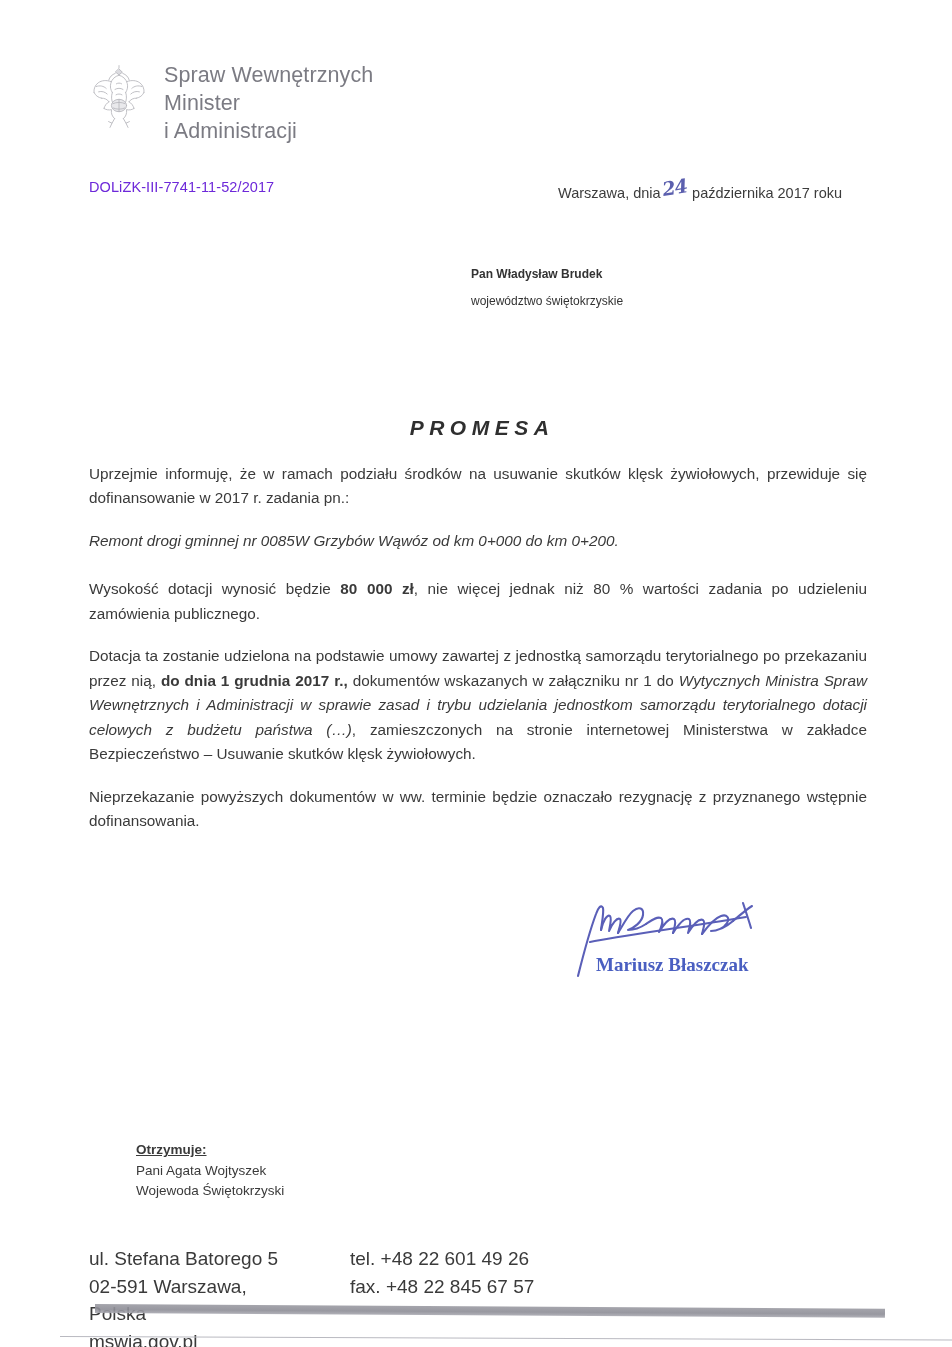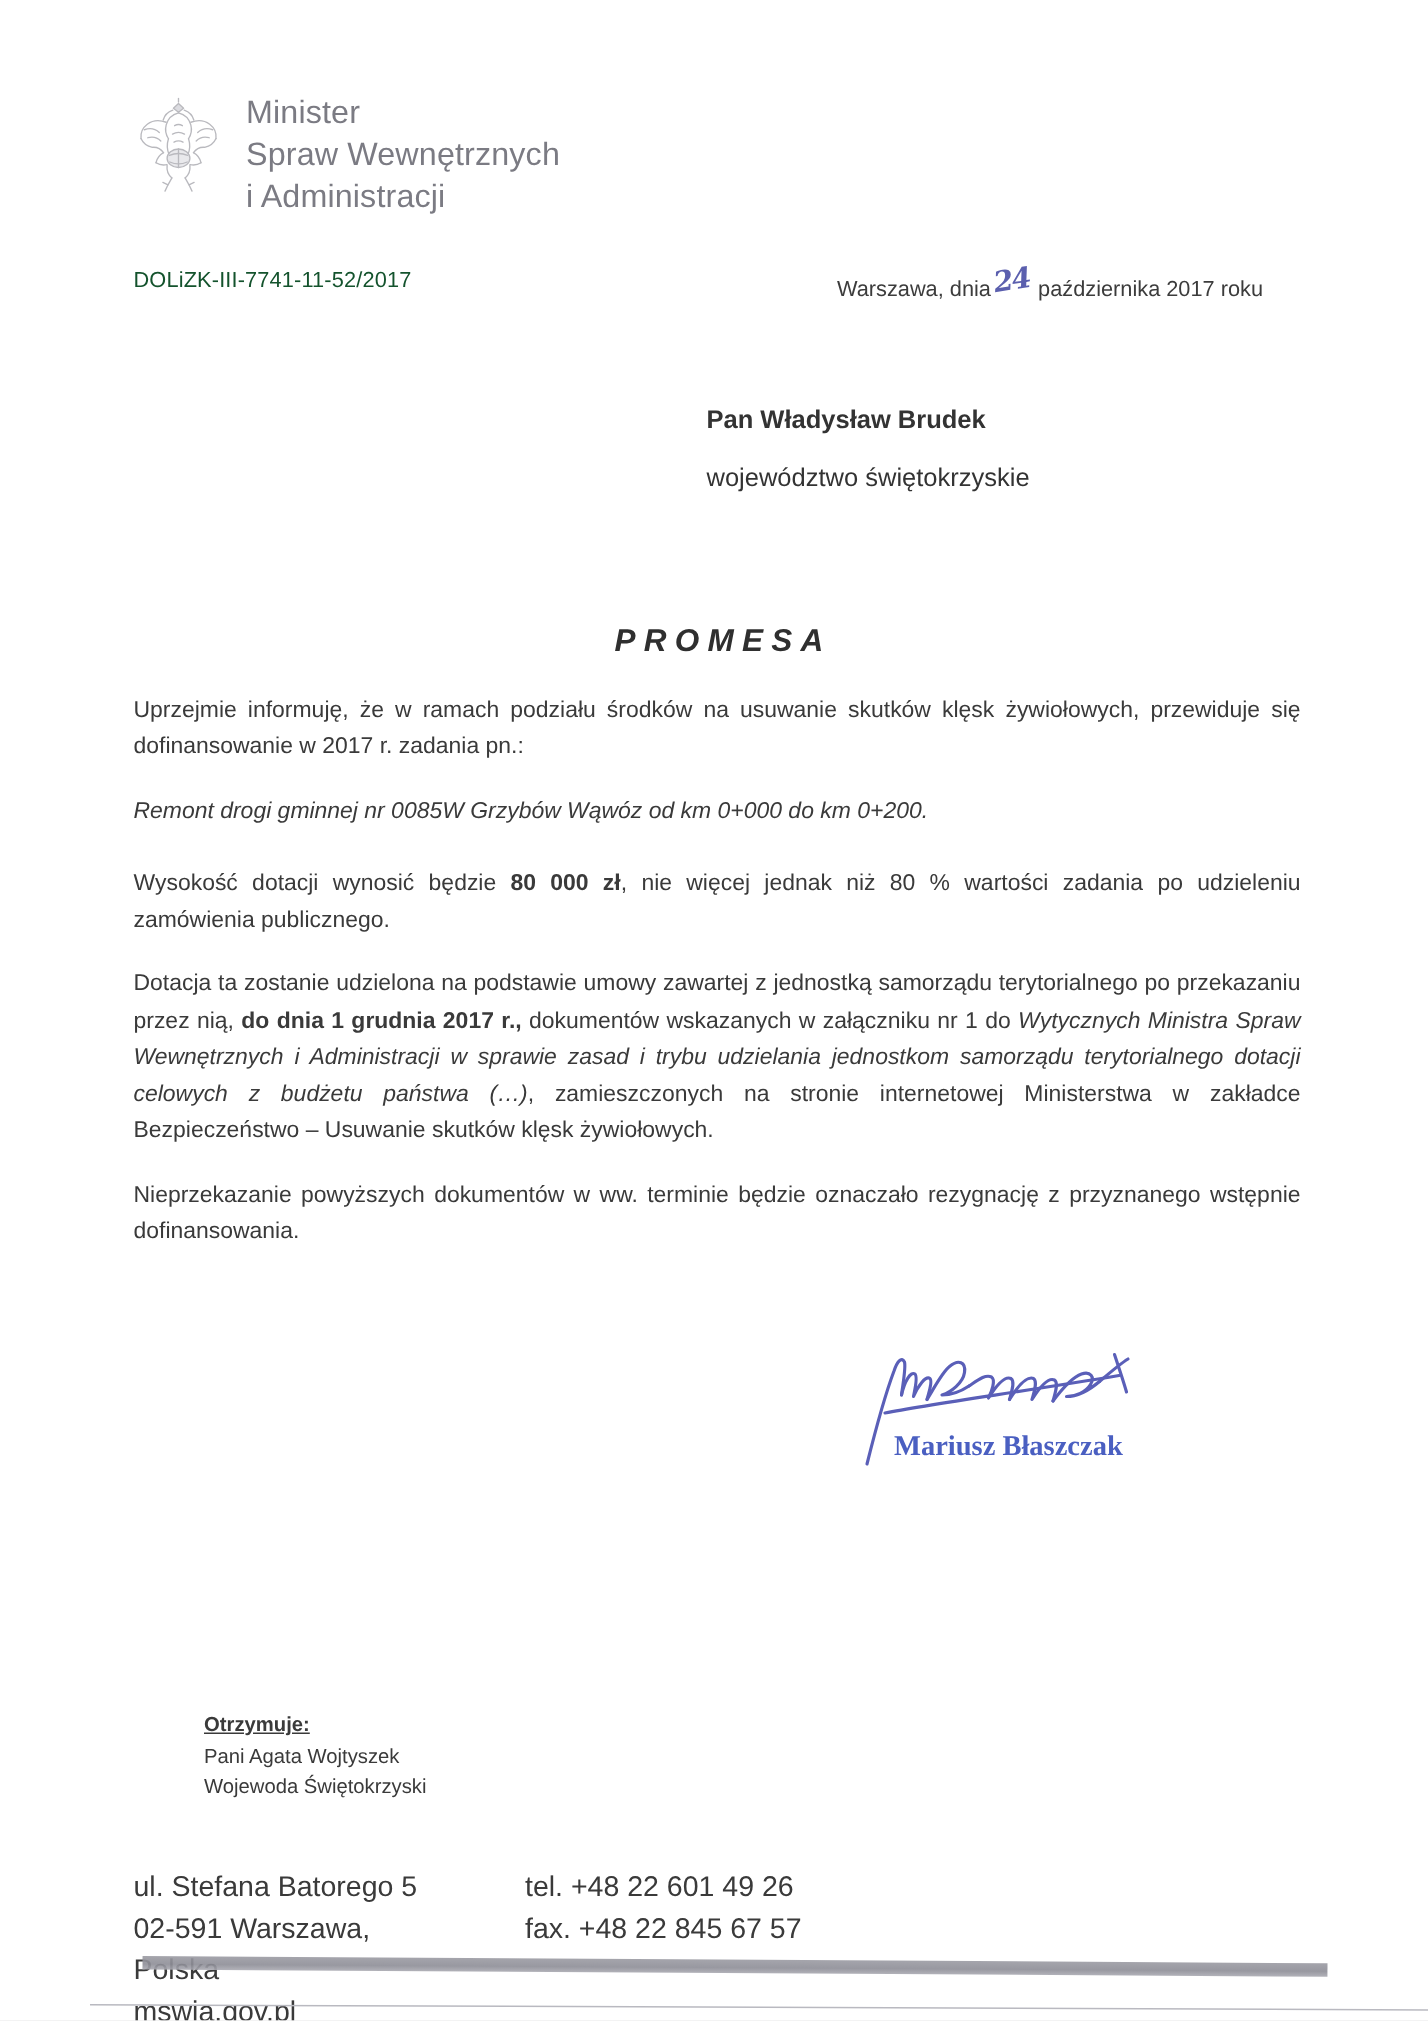--- a/index.html
+++ b/index.html
@@ -40,21 +40,21 @@
     letter-spacing: .1px;
     white-space: nowrap;
   }
 
   
   .refno {
     position: absolute;
     left: 89px;
     top: 179px;
     font-size: 14.5px;
-    color: #14532d;
+    color: #6d28d9;
     letter-spacing: .1px;
   }
   .dateline {
     position: absolute;
     left: 558px;
     top: 180px;
     font-size: 14.5px;
     color: #3c3c3c;
     white-space: nowrap;
   }
@@ -68,21 +68,21 @@
     transform: rotate(-9deg) translateY(-4px);
     margin: 0 5px 0 2px;
     letter-spacing: -1px;
   }
 
   
   .addressee {
     position: absolute;
     left: 471px;
     top: 261px;
-    font-size: 17px;
+    font-size: 12px;
     line-height: 2.28;
     color: #333;
   }
   .addressee .nm { font-weight: 700; }
 
   
   .doc-title {
     position: absolute;
     left: 0;
     top: 416px;
@@ -234,22 +234,22 @@
         <path d="M26.6 56.6 l-2.6 4.6 -3.4 -1.6"></path>
         <path d="M35.4 56.6 l2.6 4.6 3.4 -1.6"></path>
         <path d="M24 61.2 l-2 4.2"></path>
         <path d="M38 61.2 l2 4.2"></path>
         <path d="M28 32.8 c1.9 -1.1 4.1 -1.1 6 0"></path>
         <path d="M27 27.4 c2.6 -1.5 5.4 -1.5 8 0"></path>
         <path d="M28.4 21.8 c1.7 -1 3.5 -1 5.2 0"></path>
       </g>
     </svg>
     <div class="ministry-lines">
+      <div>Spraw Wewnętrznych</div>
       <div>Minister</div>
-      <div>Spraw Wewnętrznych</div>
       <div>i Administracji</div>
     </div>
   </div>
 
   <div class="refno">DOLiZK-III-7741-11-52/2017</div>
 
   <div class="dateline">
     <span>Warszawa, dnia</span><span class="hand-day">24</span><span>października 2017 roku</span>
   </div>
 

